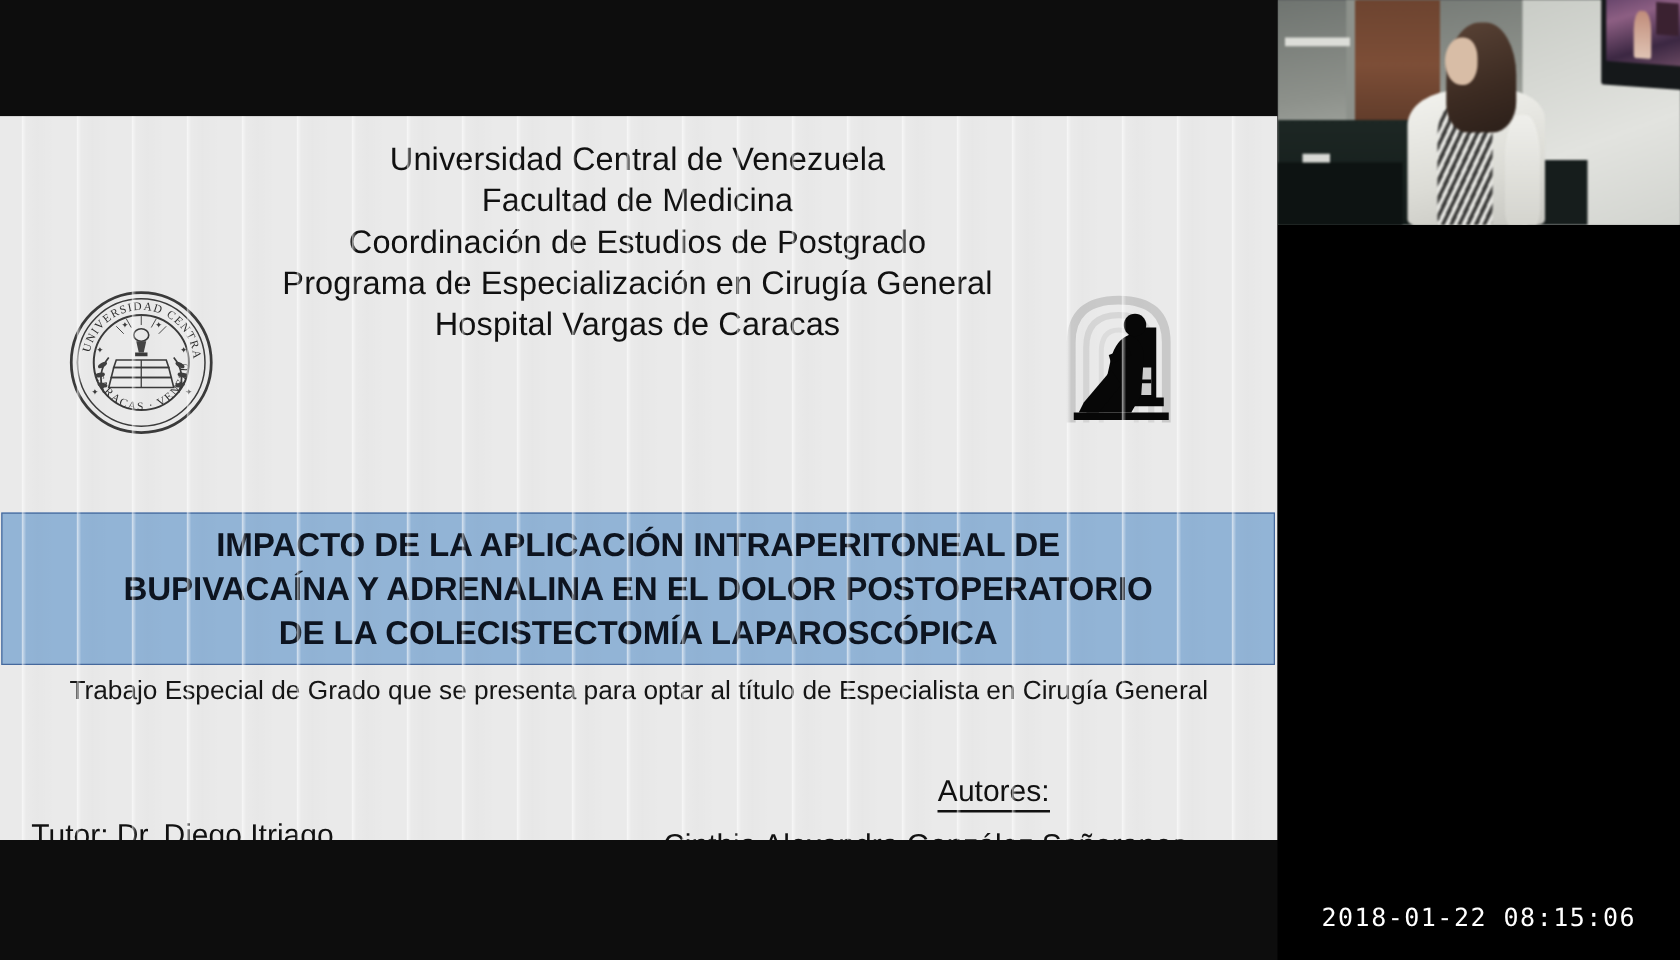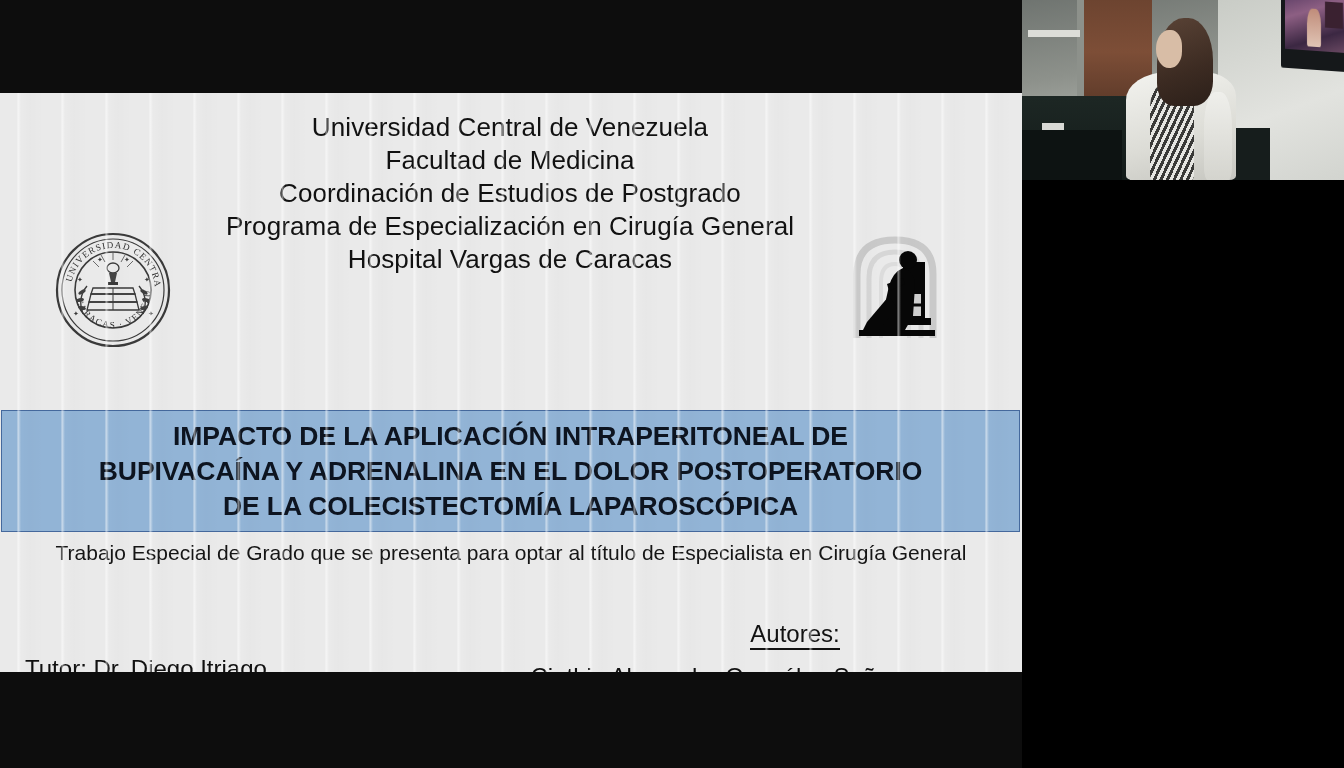--- a/index.html
+++ b/index.html
@@ -356,15 +356,16 @@
       <div class="wm-person-face"></div>
 
       <div class="wm-monitor">
         <div class="wm-monitor-screen">
           <div class="wm-monitor-fig"></div>
           <div class="wm-monitor-fig2"></div>
         </div>
       </div>
     </div>
 
+    <div class="timestamp">2018-01-22 08:15:06</div>
   </div>
 
 </div>
 
 </body></html>

